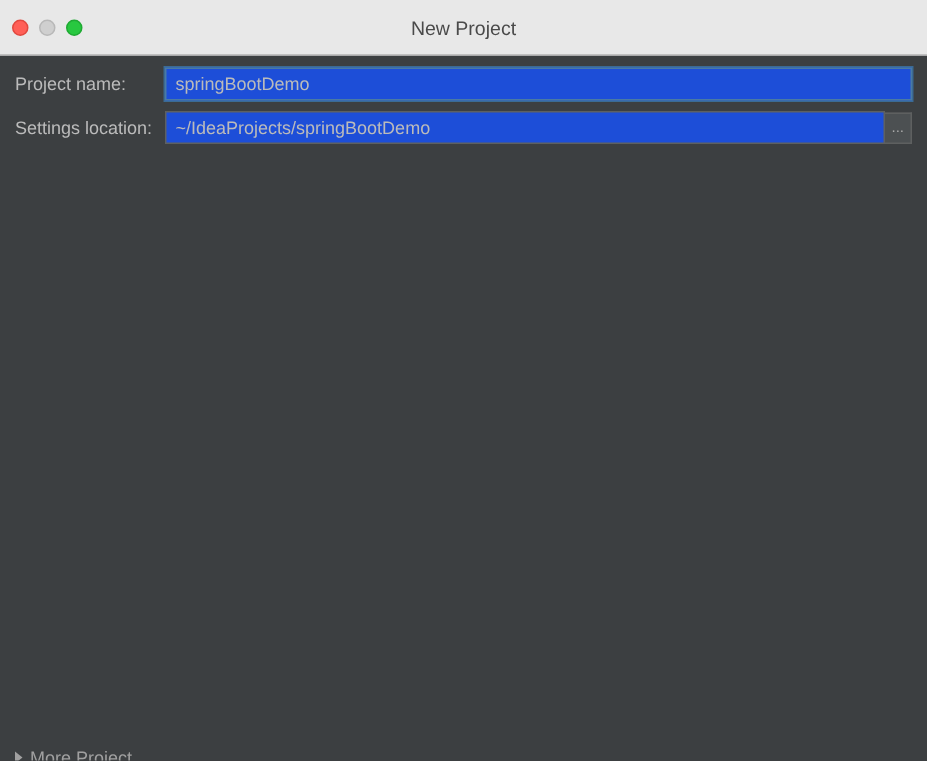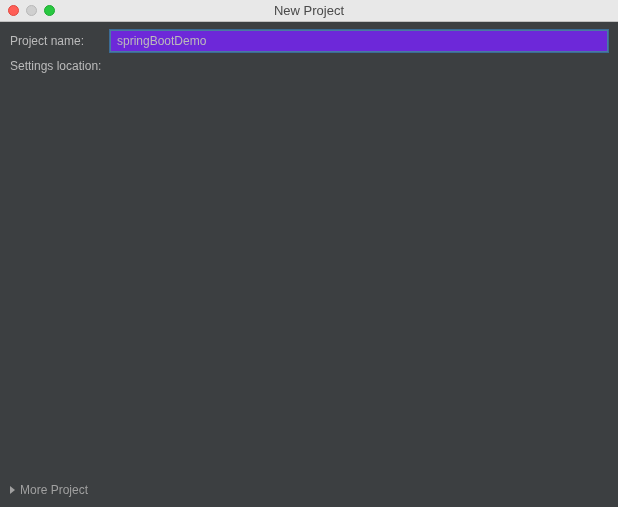--- a/index.html
+++ b/index.html
@@ -10,21 +10,21 @@
     body {
       width: 618px;
       height: 507px;
       background: #3c3f41;
       font-family: -apple-system, BlinkMacSystemFont, "Segoe UI", sans-serif;
       font-size: 12px;
       color: #bbbbbb;
       overflow: hidden;
     }
     .titlebar {
-      height: 22px;
+      height: 37px;
       background: #e8e8e8;
       display: flex;
       align-items: center;
       padding: 0 8px;
       position: relative;
       border-bottom: 1px solid #c0c0c0;
     }
     .traffic-lights {
       display: flex;
       gap: 7px;
@@ -63,21 +63,21 @@
       flex-shrink: 0;
     }
     .input-wrap {
       flex: 1;
       display: flex;
       align-items: center;
       position: relative;
     }
     .text-input {
       flex: 1;
-      background: #6d28d9;
+      background: #1d4ed8;
       border: 1px solid #5e6060;
       color: #bbbbbb;
       padding: 3px 6px;
       font-size: 12px;
       font-family: inherit;
       outline: none;
     }
     .text-input.focused {
       border: 1px solid #4a7aa3;
       box-shadow: 0 0 0 1px #3b6b94;
@@ -130,20 +130,26 @@
 <div class="content">
   <div class="form-row">
     <div class="label">Project name:</div>
     <div class="input-wrap">
       <input type="text" class="text-input focused" value="springBootDemo" style="">
     </div>
   </div>
 
   <div class="form-row">
     <div class="label">Settings location:</div>
+    <div class="input-wrap">
+      <input type="text" class="text-input" value="~/IdeaProjects/springBootDemo" style="">
+      <div class="browse-btn">
+        <span>...</span>
+      </div>
+    </div>
   </div>
 
   <div class="spacer"></div>
 
   <div class="more-settings">
     <div class="disclosure"></div>
     <span>More Project</span>
   </div>
 </div>
 

